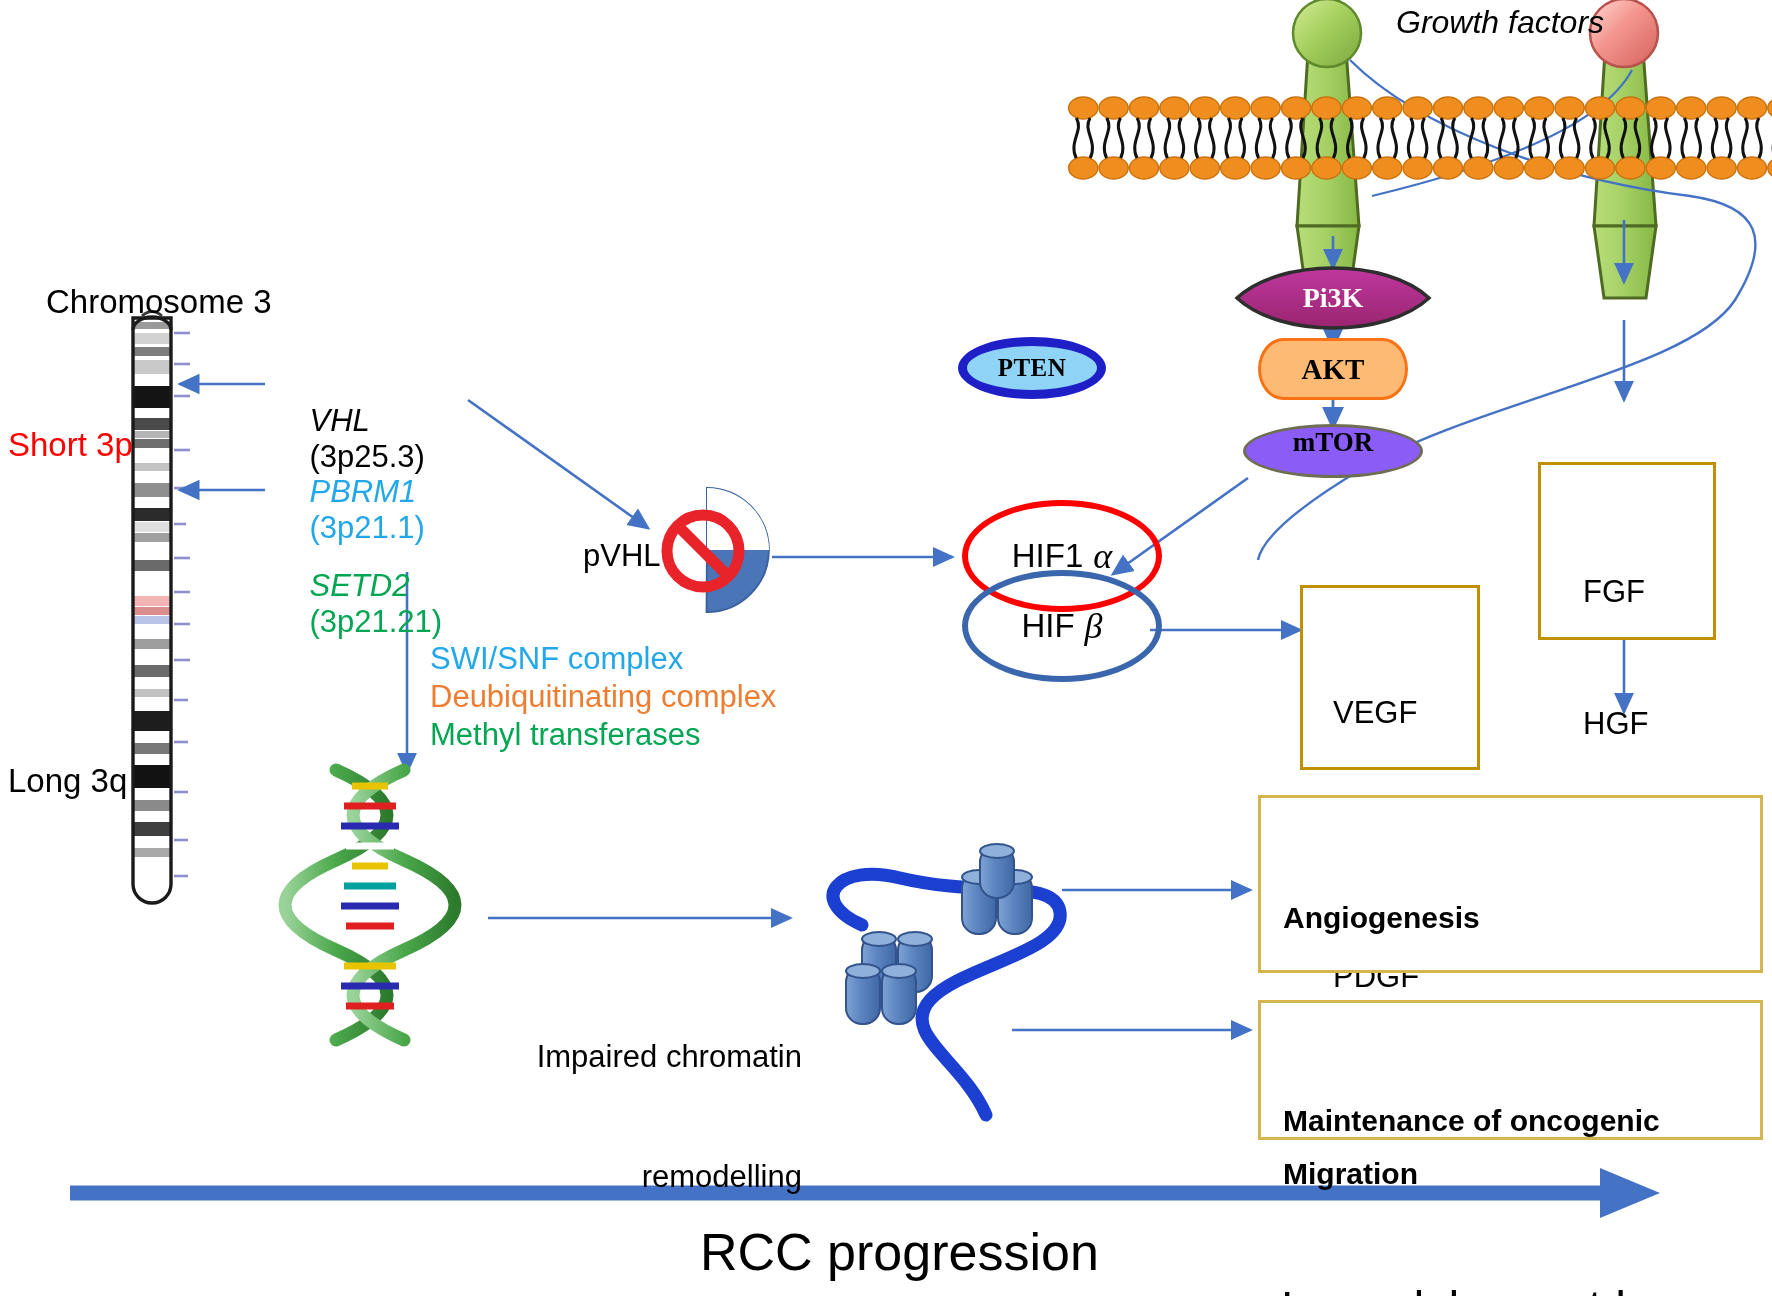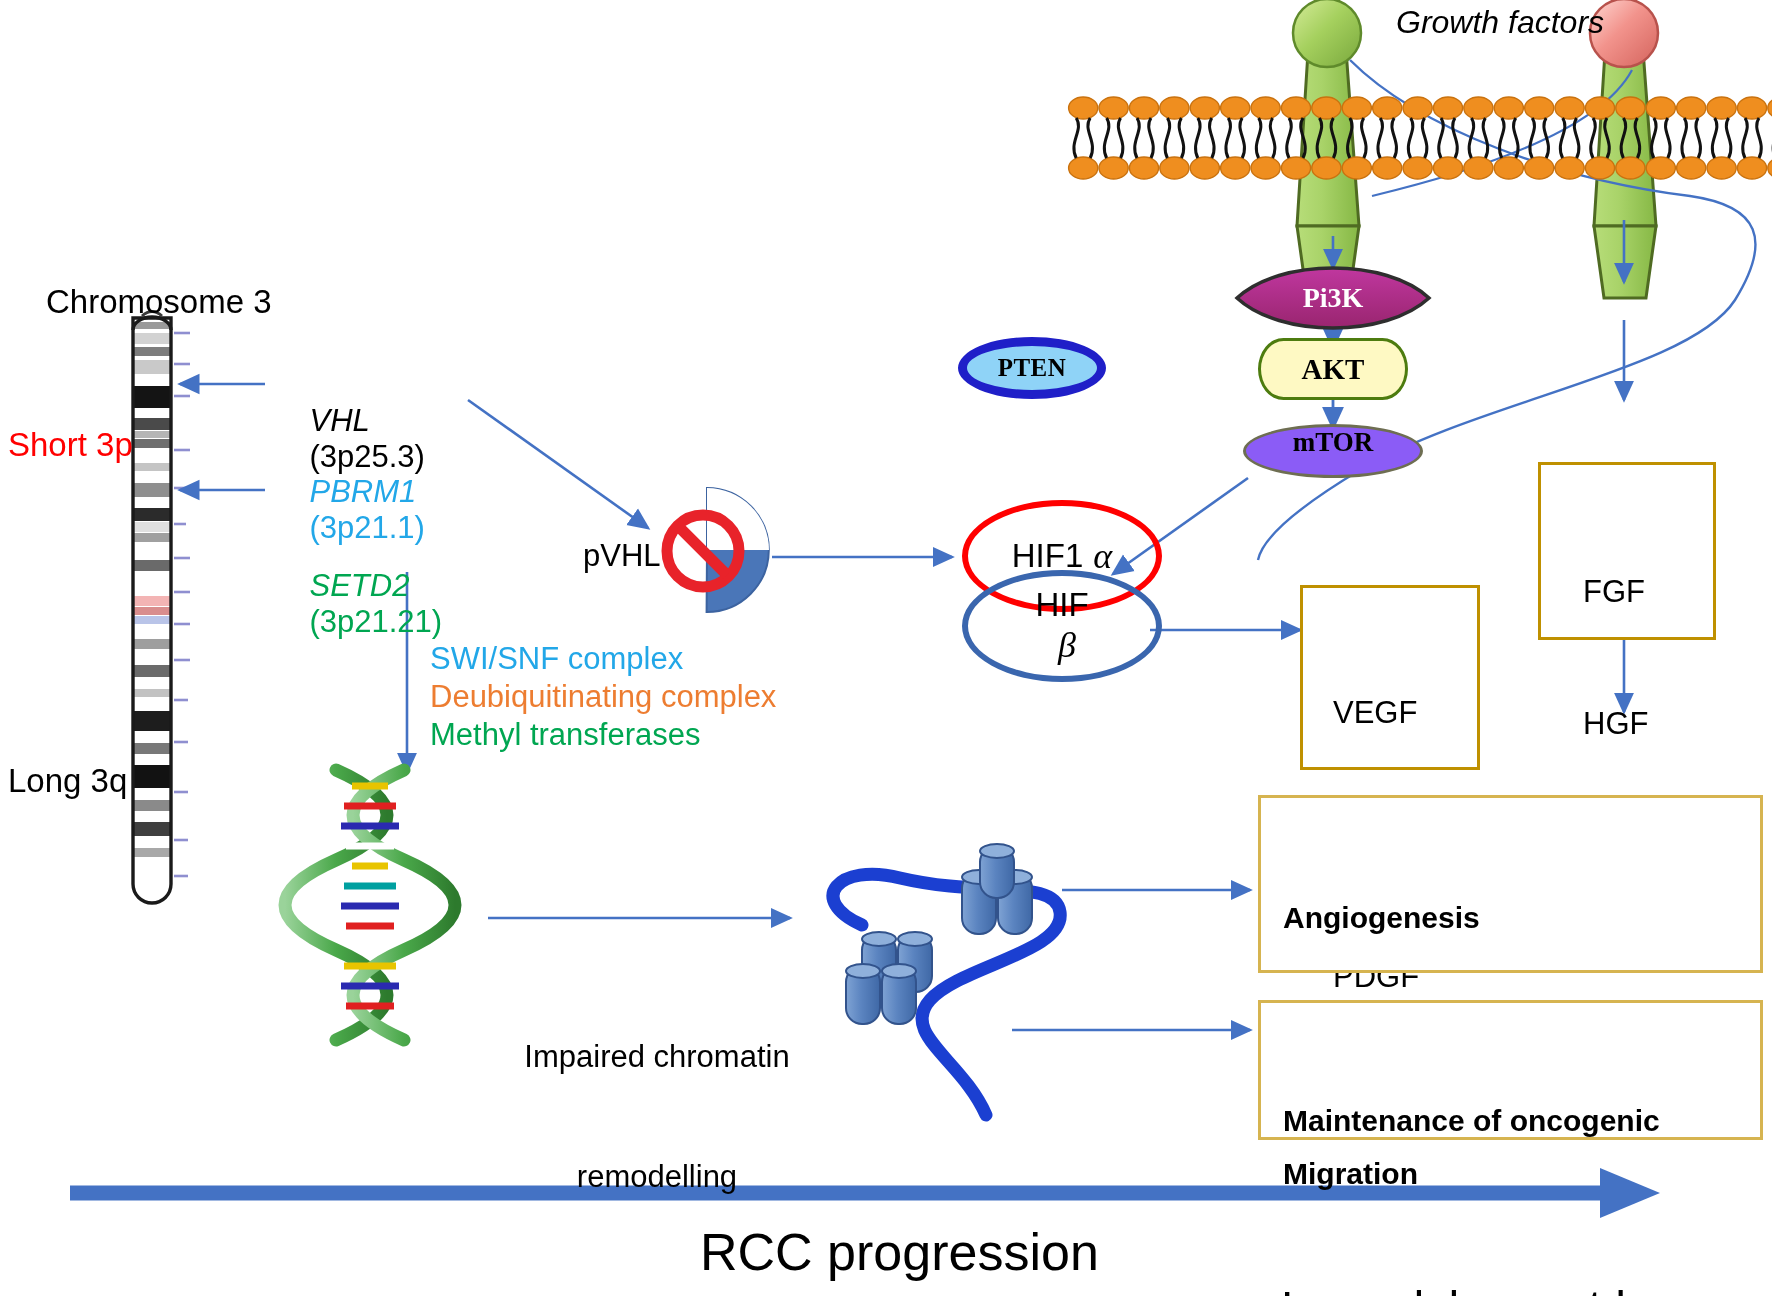--- a/index.html
+++ b/index.html
@@ -33,21 +33,21 @@
   .goldbox{position:absolute;border:3px solid #bf9000;background:#fff;box-sizing:border-box;}
   .goldbox2{position:absolute;border:3px solid #d6b450;background:#fff;box-sizing:border-box;}
 
   
   .pten{position:absolute;border-radius:50%;background:#8fd3f7;
         border:9px solid #1f1fc8;box-sizing:border-box;
         display:flex;align-items:center;justify-content:center;
         font-size:25px;letter-spacing:.5px;}
   .pi3k{position:absolute;display:flex;align-items:center;justify-content:center;
         color:#fff;font-size:28px;}
-  .akt{position:absolute;background:#fef9c3;border:3px solid #4d7c0f;
+  .akt{position:absolute;background:#fdba74;border:3px solid #f97316;
        border-radius:28px/34px;box-sizing:border-box;
        display:flex;align-items:center;justify-content:center;font-size:29px;}
   .mtor{position:absolute;background:#8b5cf6;border:3px solid #6e6e52;
         border-radius:50%;box-sizing:border-box;
         display:flex;justify-content:center;font-size:27px;}
   .hife{position:absolute;border-radius:50%;box-sizing:border-box;background:transparent;
         display:flex;align-items:center;justify-content:center;}
   .hif-a{border:6px solid #ff0000;}
   .hif-b{border:6px solid #3a66ae;}
   .greek{font-family:"Liberation Serif","DejaVu Serif",serif;font-style:italic;font-size:36px;}
@@ -449,21 +449,21 @@
 
   <div class="mtor t-node" style="left:1243px;top:424px;width:180px;height:54px;">
     <span>mTOR</span>
   </div>
 
   <div class="hife hif-a" style="left:962px;top:500px;width:200px;height:112px;">
     <span class="t-hif">HIF1</span>
     <span class="greek" style="margin-left:10px;">α</span>
   </div>
 
-  <div class="hife hif-b" style="left:962px;top:570px;width:200px;height:112px;flex-direction:column;">
+  <div class="hife hif-b" style="left:962px;top:570px;width:200px;height:112px;">
     <span class="t-hif">HIF</span>
     <span class="greek" style="margin-left:10px;">β</span>
   </div>
 
   <div class="lbl t-gf" style="left:1396px;top:4px;font-style:italic;">Growth factors</div>
 
   <div class="goldbox" style="left:1300px;top:585px;width:180px;height:185px;"></div>
   <div class="lbl t-box" style="left:1333px;top:603px;">
     <div>VEGF</div>
     <div>EGFR</div>
@@ -484,20 +484,20 @@
     <div>Migration</div>
     <div>Increased glucose uptake</div>
   </div>
 
   <div class="goldbox2" style="left:1258px;top:1000px;width:505px;height:140px;"></div>
   <div class="lbl t-outcome" style="left:1283px;top:1015px;">
     <div>Maintenance of oncogenic</div>
     
   </div>
 
-  <div class="lbl t-imp" style="left:512px;top:956px;width:290px;text-align:center;">
+  <div class="lbl t-imp" style="left:512px;top:956px;width:290px;text-align:right;">
     <div>Impaired chromatin</div>
     <div>remodelling</div>
   </div>
 
   <div class="lbl t-rcc" style="left:700px;top:1222px;">RCC progression</div>
 
 </div>
 
 </body></html>

